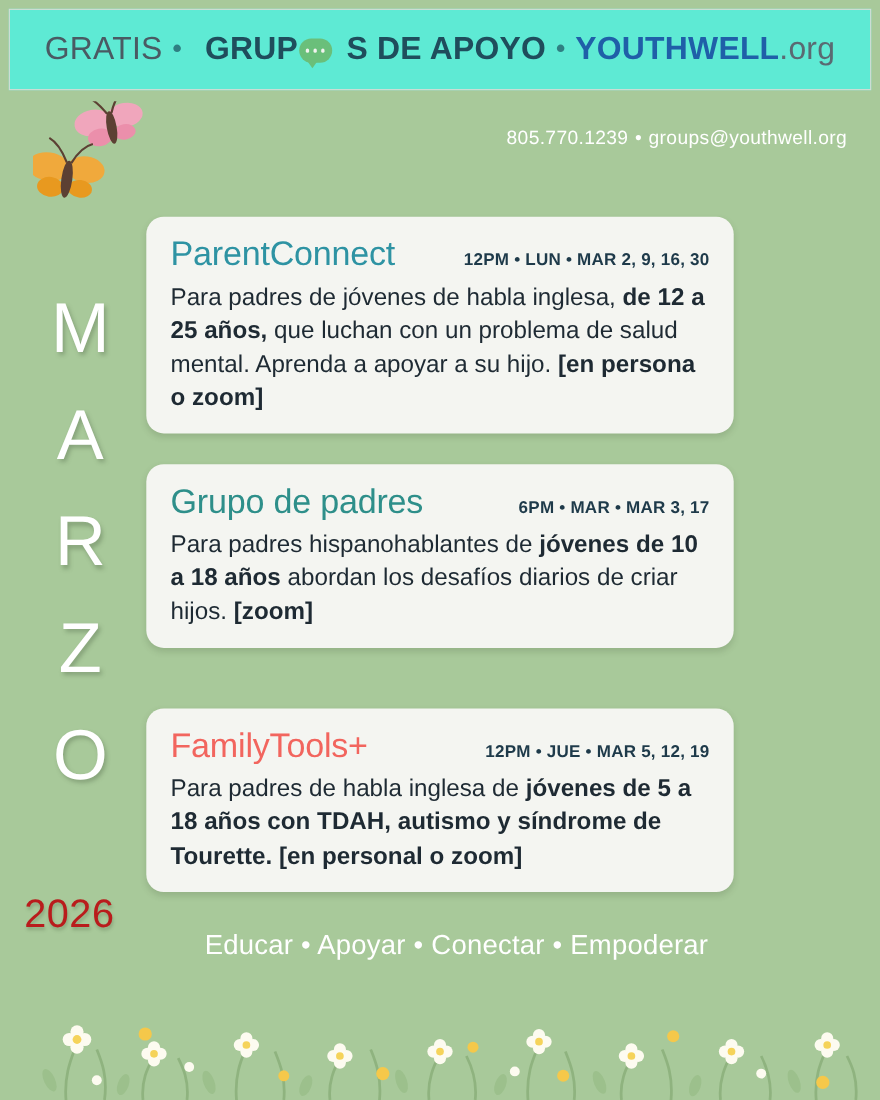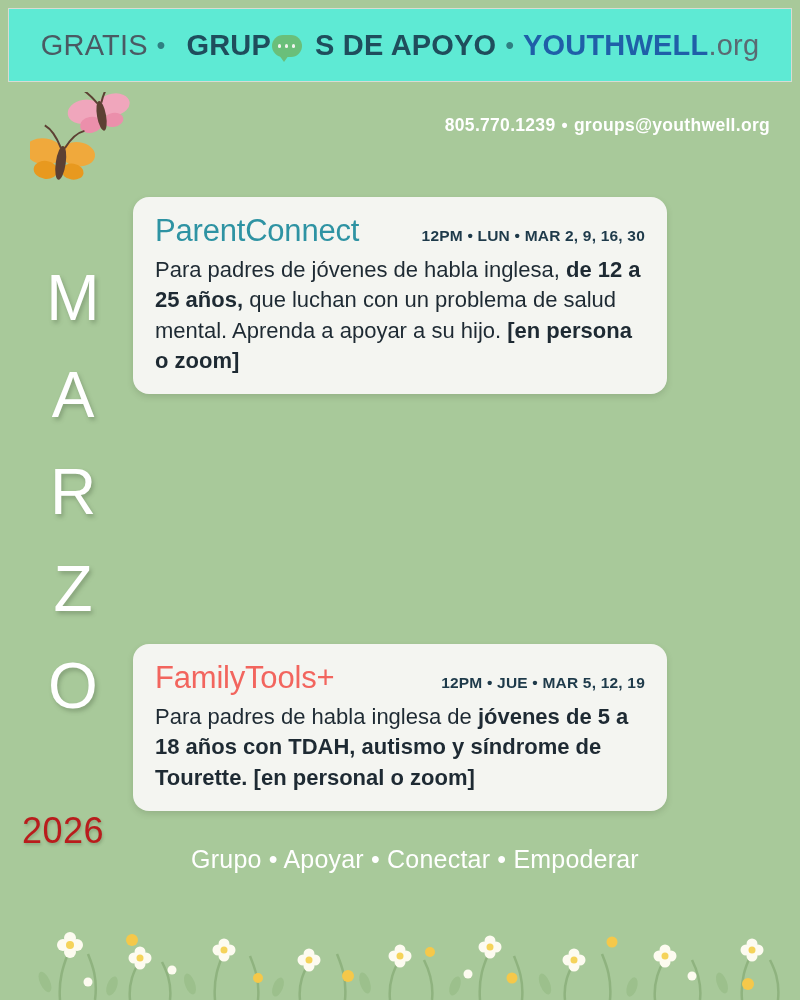--- a/index.html
+++ b/index.html
@@ -67,21 +67,21 @@
   .h-bubble i:nth-child(3) { left: 20px; }
   .h-youth { color: #1f5fa8; font-weight: 700; }
   .h-org { color: #5a6a72; font-weight: 400; }
 
   
   .contact {
     position: absolute;
     right: 30px; top: 115px;
     color: #ffffff;
     font-size: 17.5px;
-    font-weight: 700;
+    font-weight: 400;
     letter-spacing: 0.3px;
   }
   .contact .sep { margin: 0 6px; }
 
   
   .marzo {
     position: absolute;
     left: 28px; top: 250px;
     width: 90px;
     color: #ffffff;
@@ -229,30 +229,37 @@
   <div class="year">2026</div>
 
   <div class="card" id="card1">
     <div class="card-head">
       <div class="card-title t-parentconnect">ParentConnect</div>
       <div class="card-when">12PM • LUN • MAR 2, 9, 16, 30</div>
     </div>
     <div class="card-desc"><span>Para padres de jóvenes de habla inglesa, </span><b>de 12 a 25 años,</b><span> que luchan con un problema de salud mental. Aprenda a apoyar a su hijo. </span><b>[en persona o zoom]</b></div>
   </div>
 
+  <div class="card" id="card2">
+    <div class="card-head">
+      <div class="card-title t-grupo">Grupo de padres</div>
+      <div class="card-when">6PM • MAR • MAR 3, 17</div>
+    </div>
+    <div class="card-desc"><span>Para padres hispanohablantes de </span><b>jóvenes de 10 a 18 años</b><span> abordan los desafíos diarios de criar hijos. </span><b>[zoom]</b></div>
+  </div>
 
   <div class="card" id="card3">
     <div class="card-head">
       <div class="card-title t-familytools">FamilyTools+</div>
       <div class="card-when">12PM • JUE • MAR 5, 12, 19</div>
     </div>
     <div class="card-desc"><span>Para padres de habla inglesa de </span><b>jóvenes de 5 a 18 años con TDAH, autismo y síndrome de Tourette. [en personal o zoom]</b></div>
   </div>
 
-  <div class="tagline">Grupo • Apoyar • Conectar • Empoderar</div>
+  <div class="tagline">Educar • Apoyar • Conectar • Empoderar</div>
 
   <svg class="flowers" viewBox="0 0 800 110">
     <g stroke="#8fb37f" stroke-width="2.5" fill="none">
       <path d="M60 110 C58 85 66 70 70 58"></path>
       <path d="M95 110 C98 88 92 74 88 64"></path>
       <path d="M130 110 C128 90 136 78 140 70"></path>
       <path d="M170 110 C172 92 166 80 162 72"></path>
       <path d="M215 110 C213 86 220 72 224 62"></path>
       <path d="M258 110 C260 90 254 76 250 66"></path>
       <path d="M300 110 C298 92 305 80 309 72"></path>

